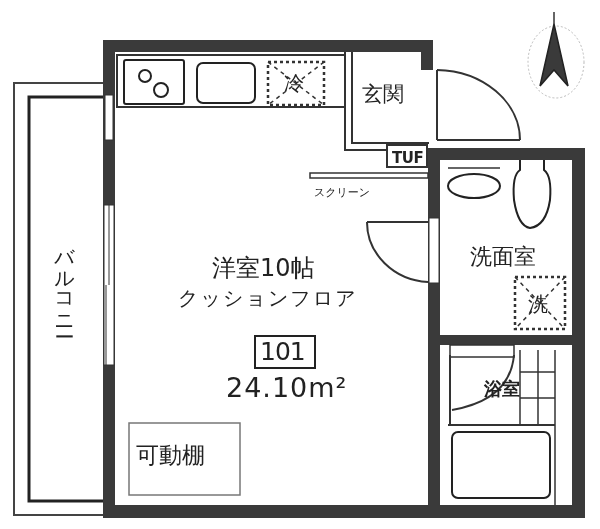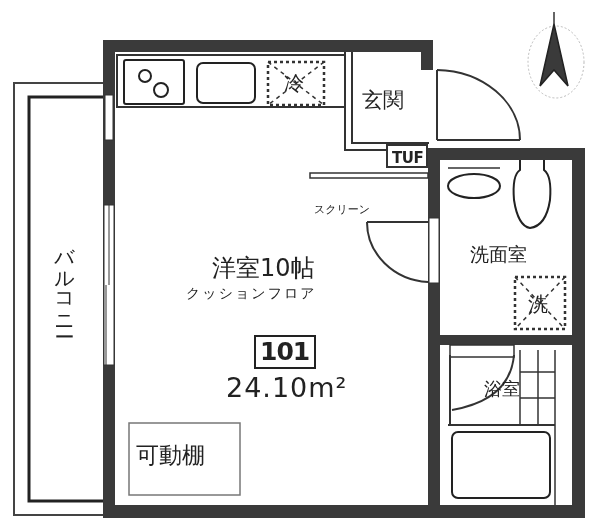--- a/index.html
+++ b/index.html
@@ -78,35 +78,35 @@
 
   <rect x="255" y="336" width="60" height="32" fill="#fff" stroke="#222" stroke-width="2"></rect>
 
   <ellipse cx="556" cy="62" rx="28" ry="36" fill="none" stroke="#bbb" stroke-width="1" stroke-dasharray="2,2"></ellipse>
   <line x1="554" y1="12" x2="554" y2="24" stroke="#333" stroke-width="1.5"></line>
   <polygon points="554,24 540,86 554,70 568,86" fill="#3a3a3a" stroke="#222" stroke-width="1.5"></polygon>
 </svg>
 
 <div class="label" style="left:284px; top:70px; font-size:20px;">冷</div>
 
-<div class="label" style="left:362px; top:86px; font-size:21px;text-align:right;">玄関</div>
+<div class="label" style="left:362px; top:80px; font-size:21px;text-align:right;">玄関</div>
 
 <div class="label" style="left:392px; top:149px; font-size:15px; font-weight:bold; letter-spacing:-0.5px;">TUF</div>
 
-<div class="label" style="left:314px; top:185px; font-size:11px;margin-top:17px;">スクリーン</div>
+<div class="label" style="left:314px; top:185px; font-size:11px;">スクリーン</div>
 
 <div class="label" style="left:212px; top:252px; font-size:24px;text-align:center;">洋室10帖</div>
 
-<div class="label" style="left:186px; top:285px; font-size:14px; letter-spacing:2px;">クッションフロア</div>
+<div class="label" style="left:178px; top:285px; font-size:20px; letter-spacing:2px;">クッションフロア</div>
 
-<div class="label" style="left:260px; top:337px; font-size:25px; letter-spacing:-1px;font-weight:bold;">101</div>
+<div class="label" style="left:260px; top:337px; font-size:25px; letter-spacing:-1px;">101</div>
 
 <div class="label" style="left:226px; top:372px; font-size:27px; letter-spacing:1px;text-align:right;">24.10m²</div>
 
-<div class="label" style="left:470px; top:242px; font-size:19px;">洗面室</div>
+<div class="label" style="left:470px; top:242px; font-size:22px;">洗面室</div>
 
 <div class="label" style="left:528px; top:291px; font-size:20px;">洗</div>
 
-<div class="label" style="left:484px; top:377px; font-size:18px;">浴室</div>
+<div class="label" style="left:484px; top:377px; font-size:18px;font-weight:bold;">浴室</div>
 
 <div class="label" style="left:136px; top:440px; font-size:23px;text-align:center;">可動棚</div>
 
 <div class="label" style="left:56px; top:235px; font-size:20px; width:22px; white-space:normal; line-height:26px; text-align:center; writing-mode:vertical-rl;">バルコニー</div>
 
 </body></html>

